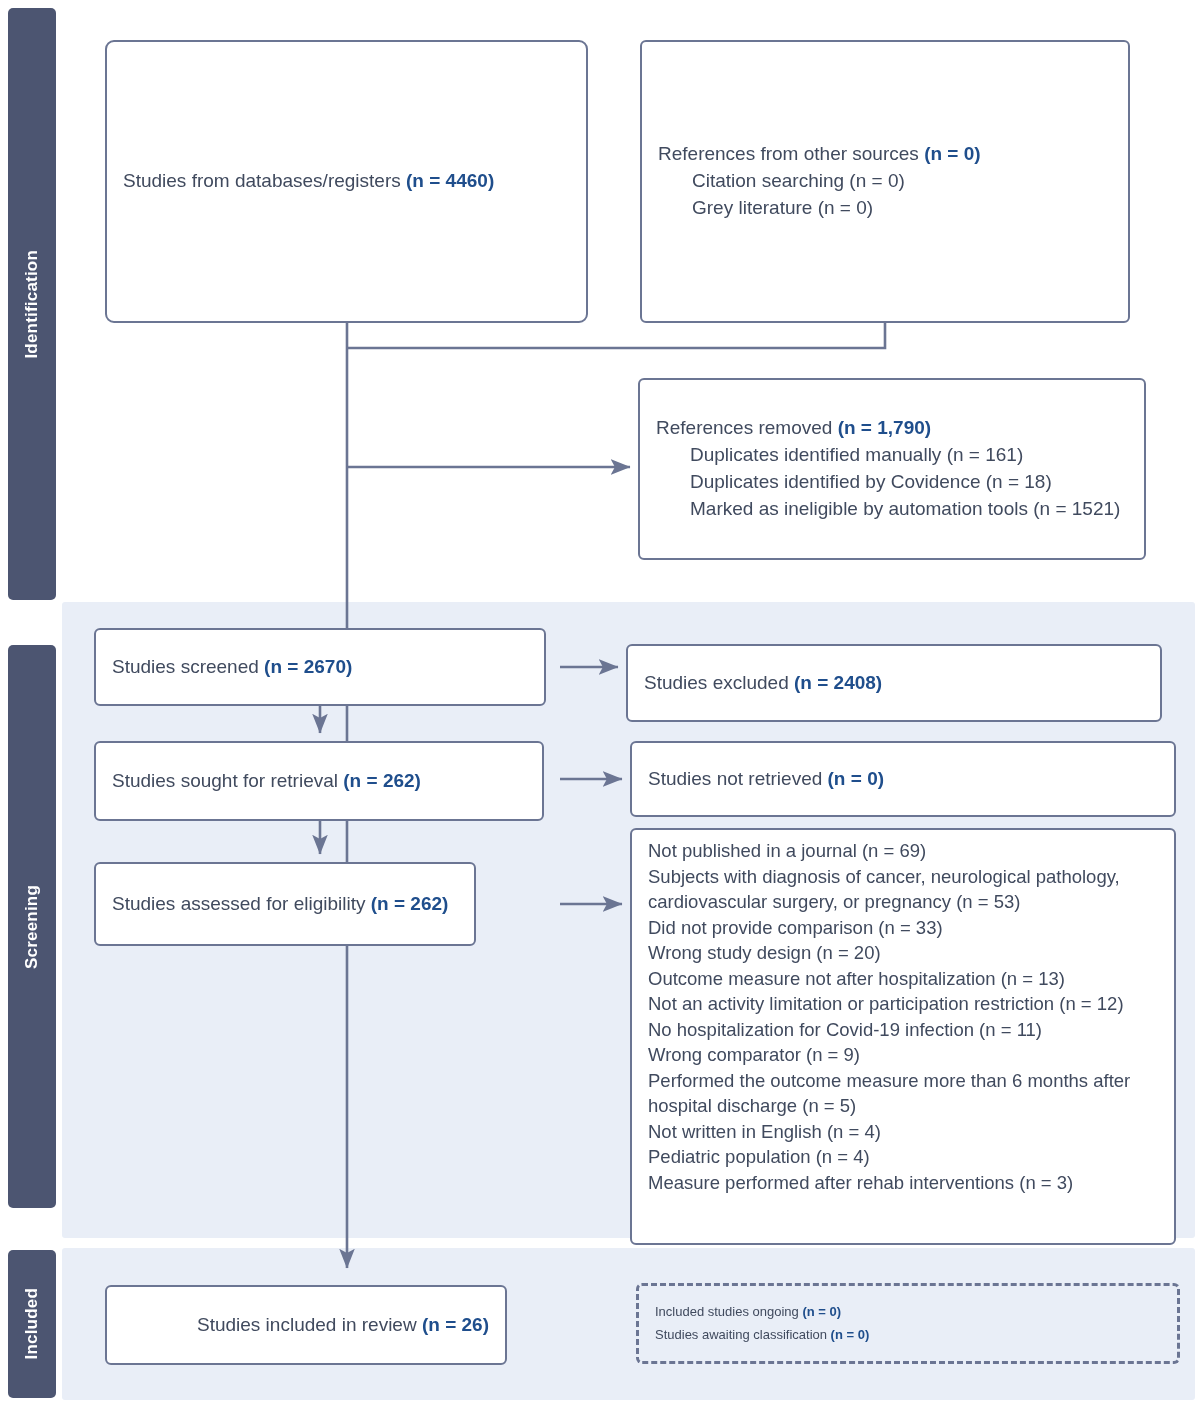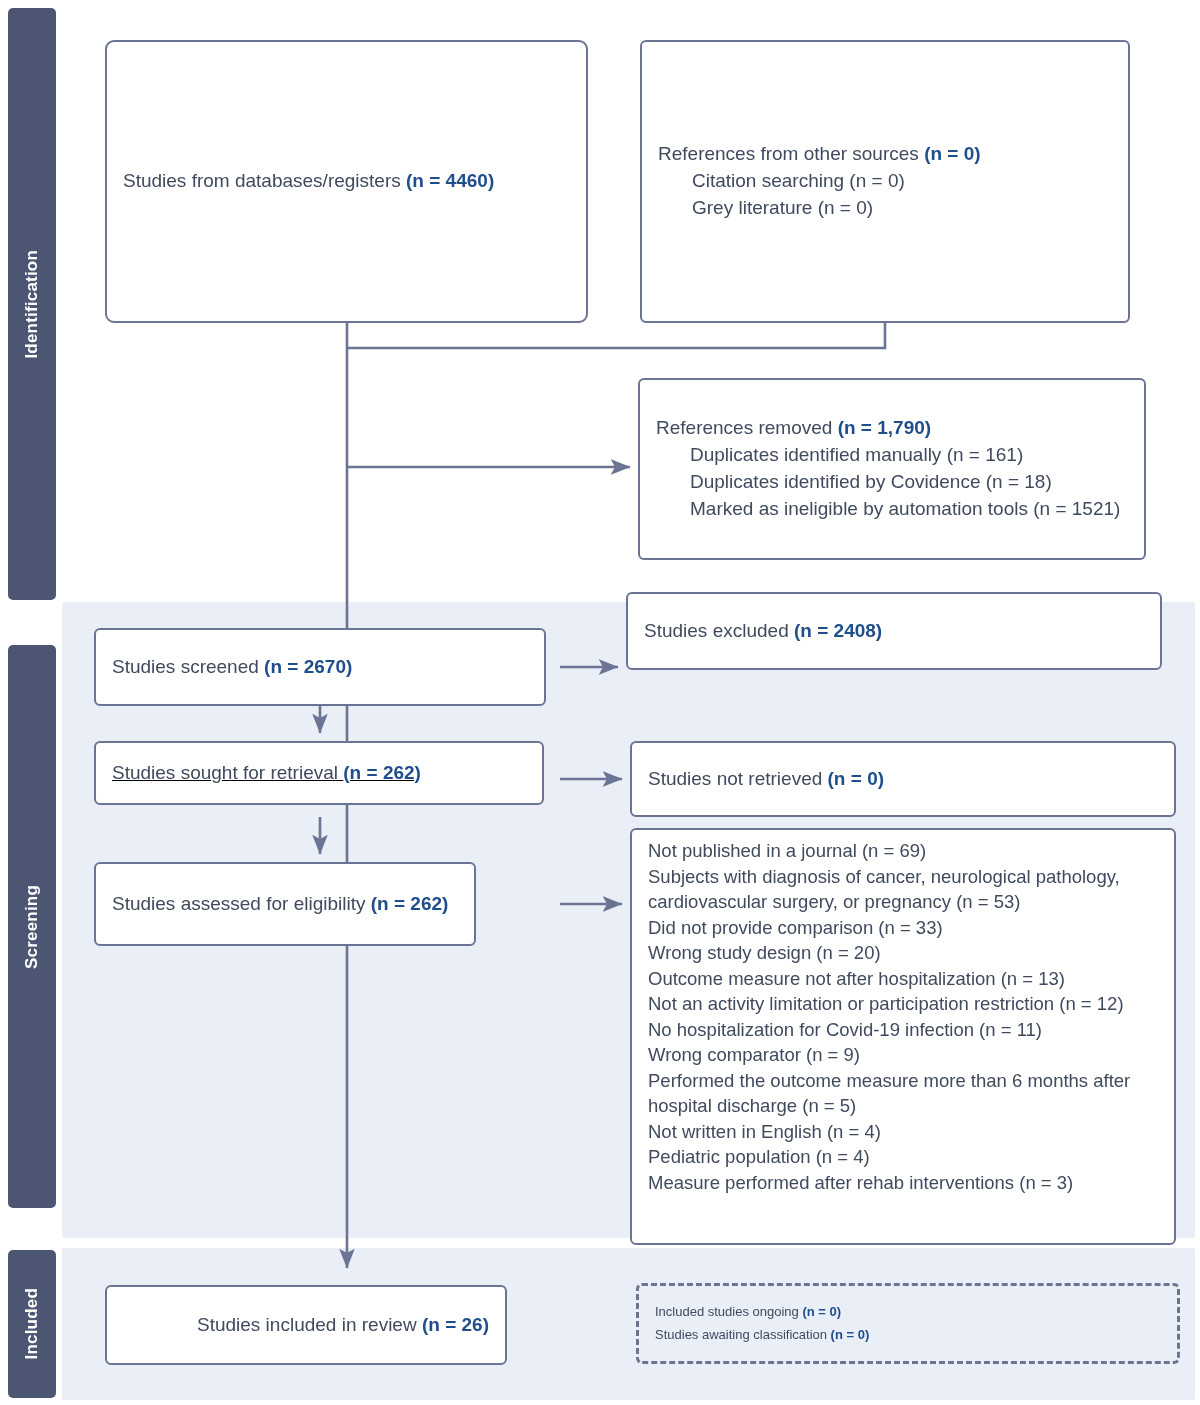--- a/index.html
+++ b/index.html
@@ -92,22 +92,22 @@
   }
   .box.topal { justify-content: flex-start; }
 
   
   #box-databases     { left: 105px; top: 40px;  width: 483px; height: 283px; border-radius: 9px; }
   #box-other-sources { left: 640px; top: 40px;  width: 490px; height: 283px; }
   #box-removed       { left: 638px; top: 378px; width: 508px; height: 182px; }
 
   
   #box-screened      { left: 94px;  top: 628px; width: 452px; height: 78px;  }
-  #box-excluded-1    { left: 626px; top: 592px; width: 536px; height: 78px;  }
-  #box-sought        { left: 94px;  top: 741px; width: 450px; height: 64px; text-decoration: underline;  }
+  #box-excluded-1    { left: 626px; top: 644px; width: 536px; height: 78px;  }
+  #box-sought        { left: 94px;  top: 741px; width: 450px; height: 80px;  }
   #box-not-retrieved { left: 630px; top: 741px; width: 546px; height: 76px;  }
   #box-assessed      { left: 94px;  top: 862px; width: 382px; height: 84px;  }
   #box-excluded-2    { left: 630px; top: 828px; width: 546px; height: 417px; }
 
   
   #box-included      { left: 105px; top: 1285px; width: 402px; height: 80px; text-align: right; }
   #box-ongoing       { left: 636px; top: 1283px; width: 544px; height: 81px; }
 
   #box-excluded-2 .line { font-size: 18.5px; line-height: 1.38; }
   #box-ongoing .line { font-size: 13px; line-height: 1.72; }

